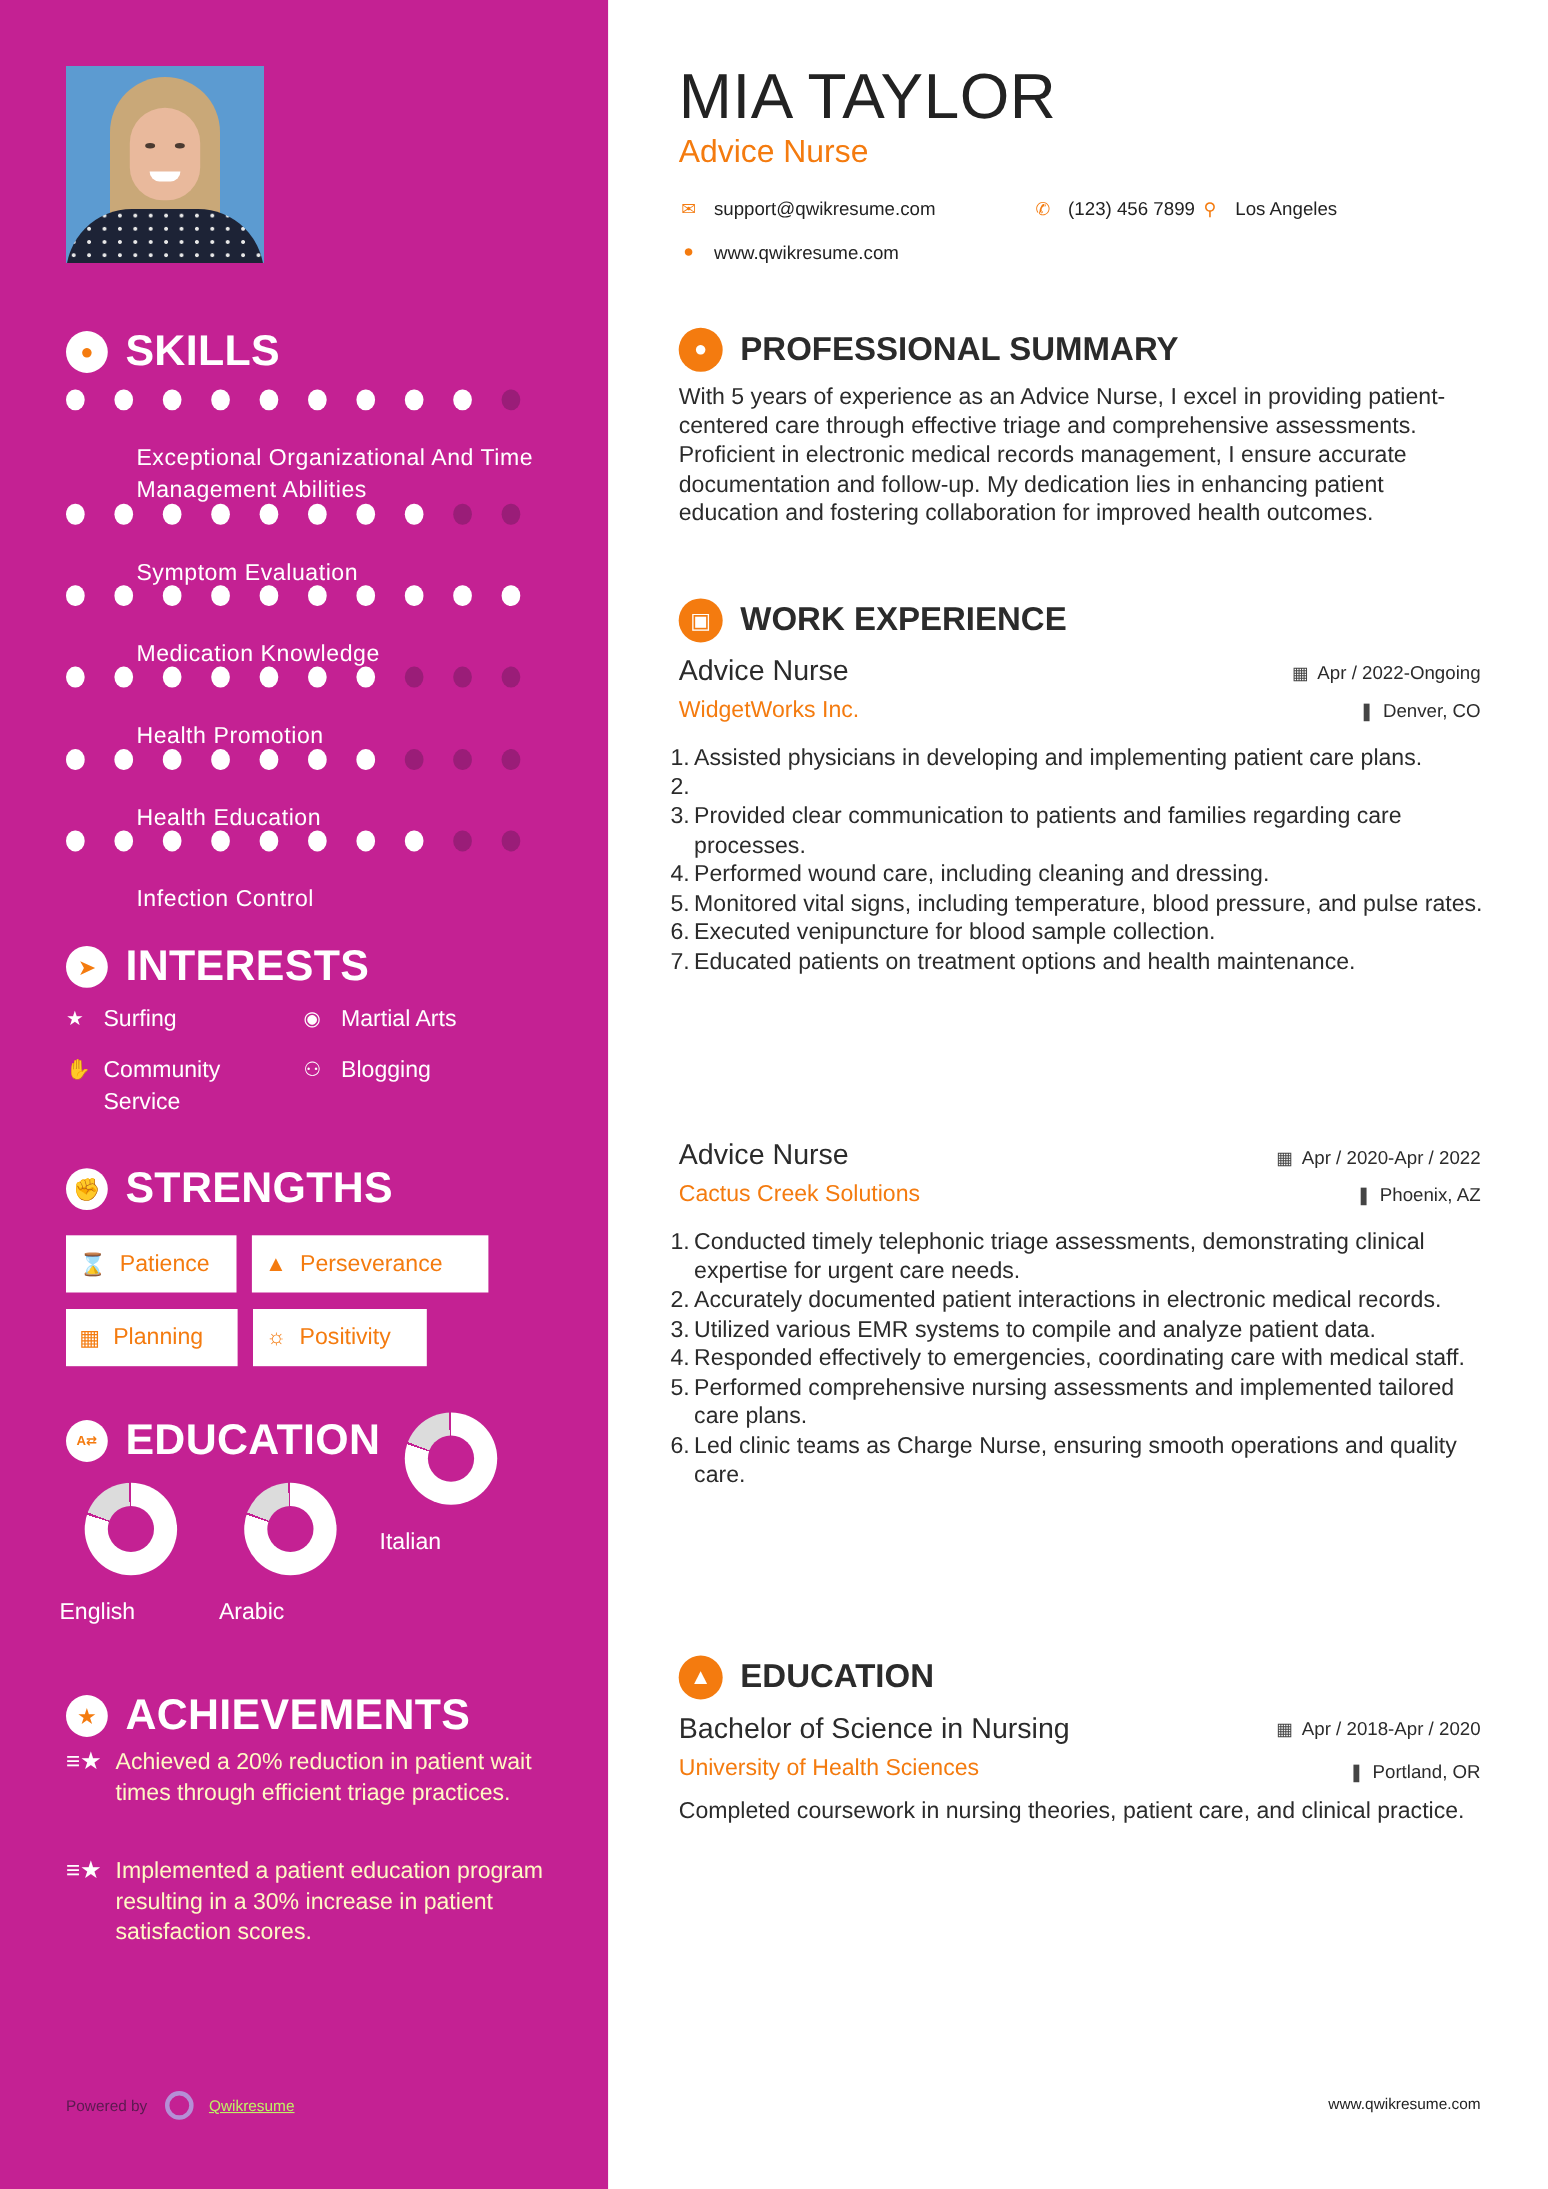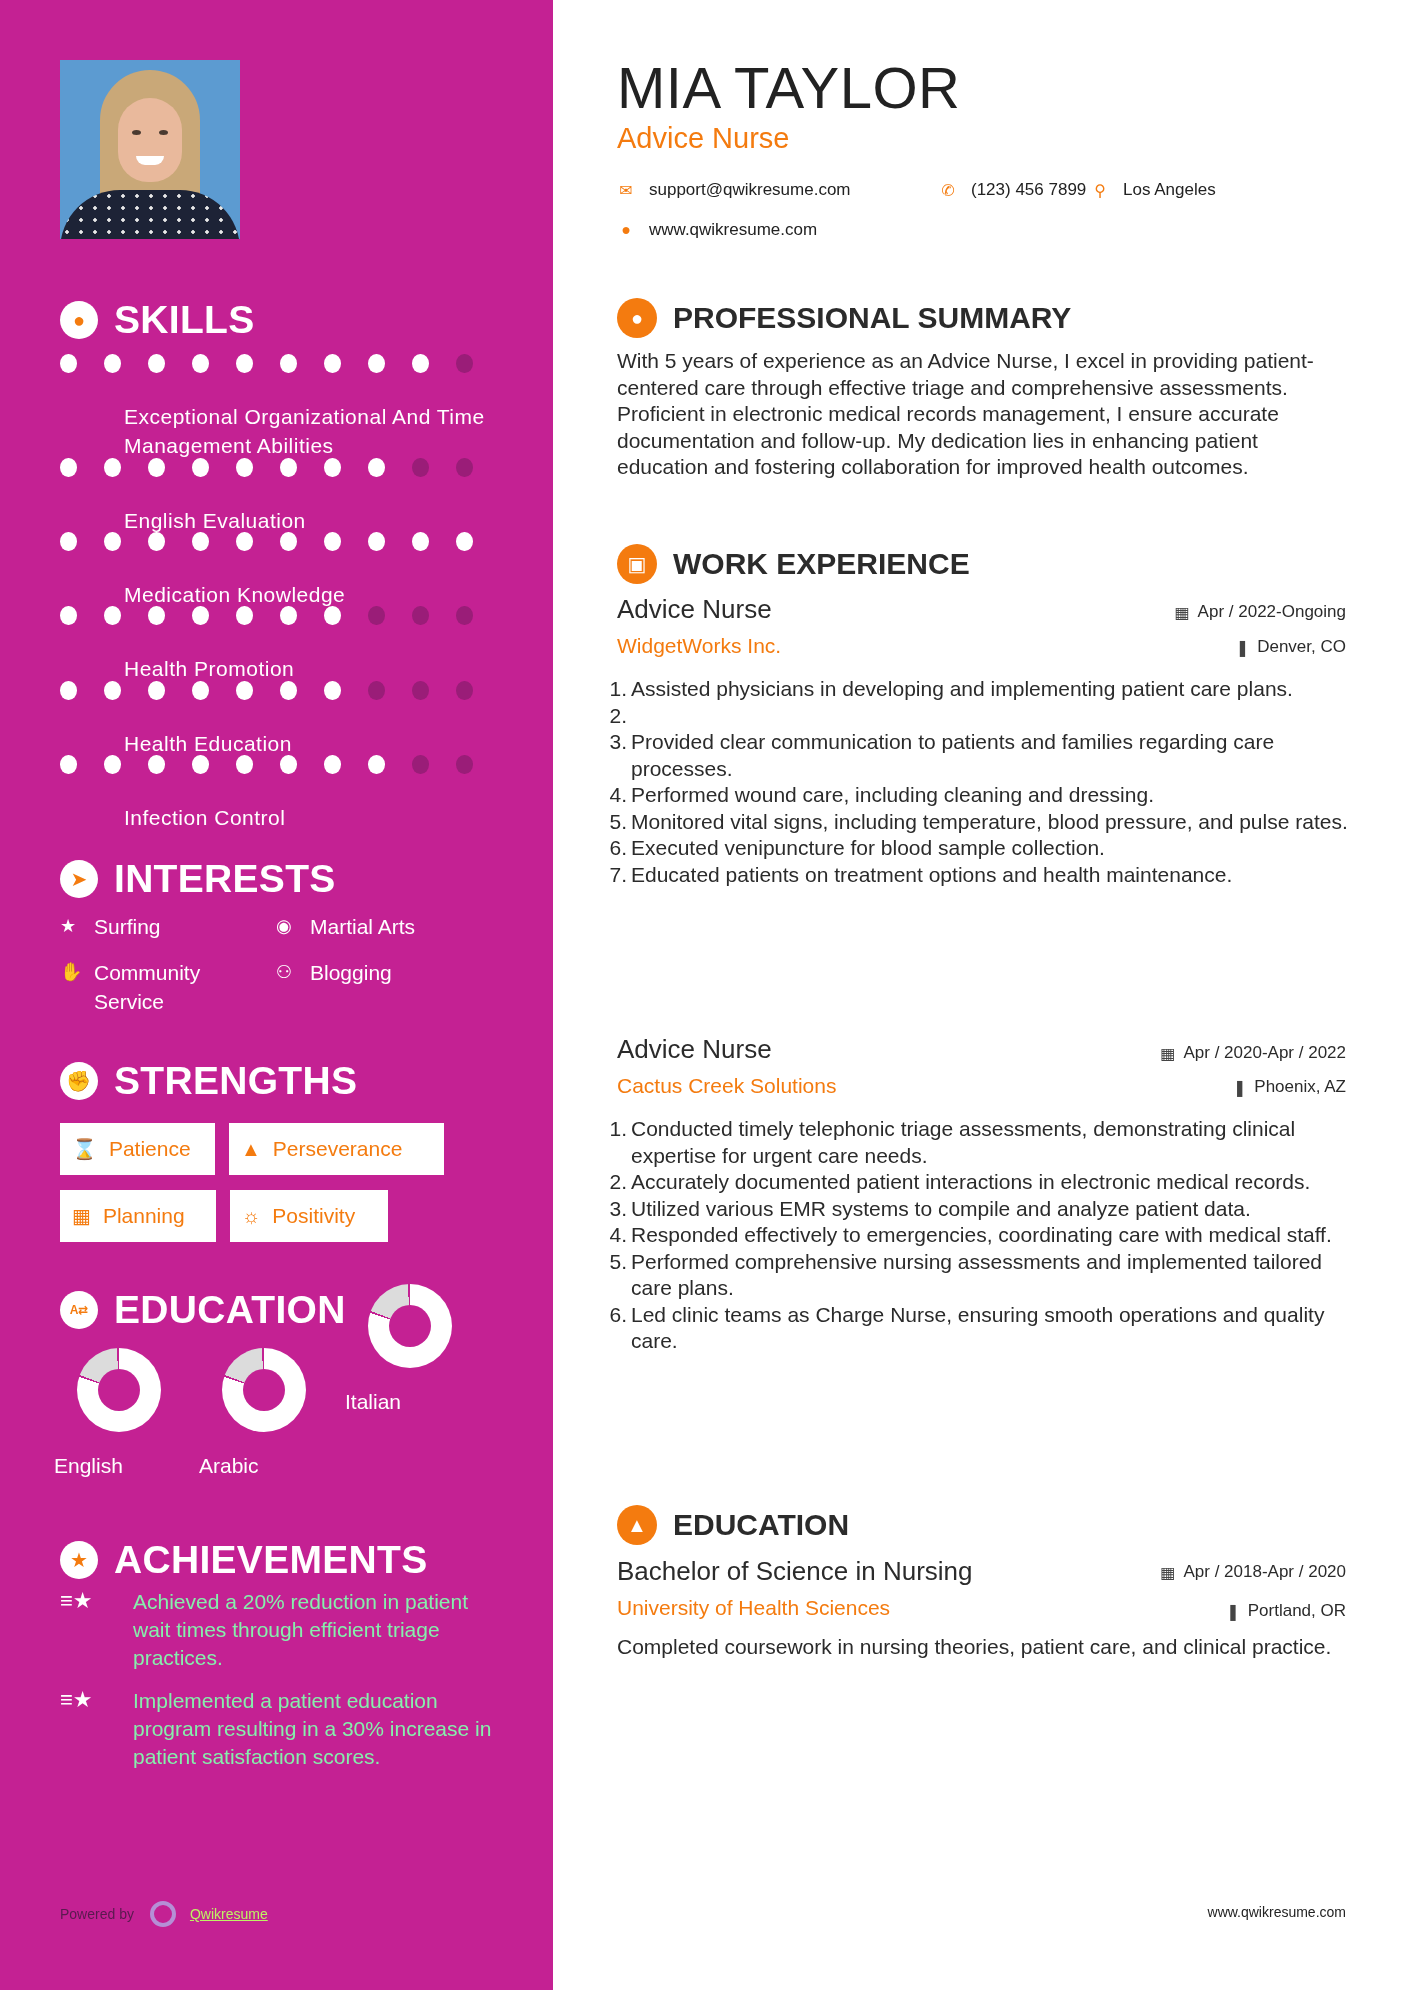--- a/index.html
+++ b/index.html
@@ -35,21 +35,21 @@
   .strength { position: absolute; height: 52px; background: #fff; color: #f47b0f; display: flex; align-items: center; padding: 0 12px 0 12px; font-size: 21px; }
   .strength .si { margin-right: 12px; font-size: 20px; color: #f47b0f; }
 
   .lang { position: absolute; width: 130px; text-align: left; }
   .lang .donut { width: 84px; height: 84px; margin: 0 auto; border-radius: 50%; position: relative; }
   .lang .donut::after { content: ""; position: absolute; left: 21px; top: 21px; width: 42px; height: 42px; border-radius: 50%; background: #c42193; }
   .lang .lbl { margin-top: 22px; font-size: 21px; color: #fff; }
 
   .ach { position: absolute; left: 60px; width: 440px; display: flex; }
   .ach .ai { width: 45px; flex: none; font-size: 22px; color: #fff; }
-  .ach .at { font-size: 21px; line-height: 28px; color: #86efac; margin-left: 28px; }
+  .ach .at { font-size: 21px; line-height: 28px; color: #fef9c3; }
 
   .powered { position: absolute; left: 60px; top: 1901px; display: flex; align-items: center; font-size: 14px; color: #5a1a4f; }
   .powered .q { width: 26px; height: 26px; border: 4px solid #b58fd6; border-radius: 50%; margin: 0 14px 0 16px; position: relative; }
   .powered .brand { text-decoration: underline; color: #bef264; }
 
   
   .name { position: absolute; left: 64px; top: 54px; font-size: 58px; font-weight: normal; color: #222; letter-spacing: 0.5px; }
   .role { position: absolute; left: 64px; top: 122px; font-size: 29px; color: #f47b0f; }
   .contact { position: absolute; display: flex; align-items: center; font-size: 17px; color: #222; }
   .contact .ci { color: #f47b0f; font-size: 16px; margin-right: 14px; width: 18px; text-align: center; }
@@ -99,21 +99,21 @@
         <span class="dot"></span>
         <span class="dot"></span>
         <span class="dot"></span>
         <span class="dot"></span>
         <span class="dot"></span>
         <span class="dot"></span>
         <span class="dot off"></span>
     </div>
   </div>
   <div class="skill" style="top:452px">
-    <div class="name">English Evaluation</div>
+    <div class="name">Symptom Evaluation</div>
     <div class="dots">
       <span class="dot"></span>
         <span class="dot"></span>
         <span class="dot"></span>
         <span class="dot"></span>
         <span class="dot"></span>
         <span class="dot"></span>
         <span class="dot"></span>
         <span class="dot"></span>
         <span class="dot off"></span>

